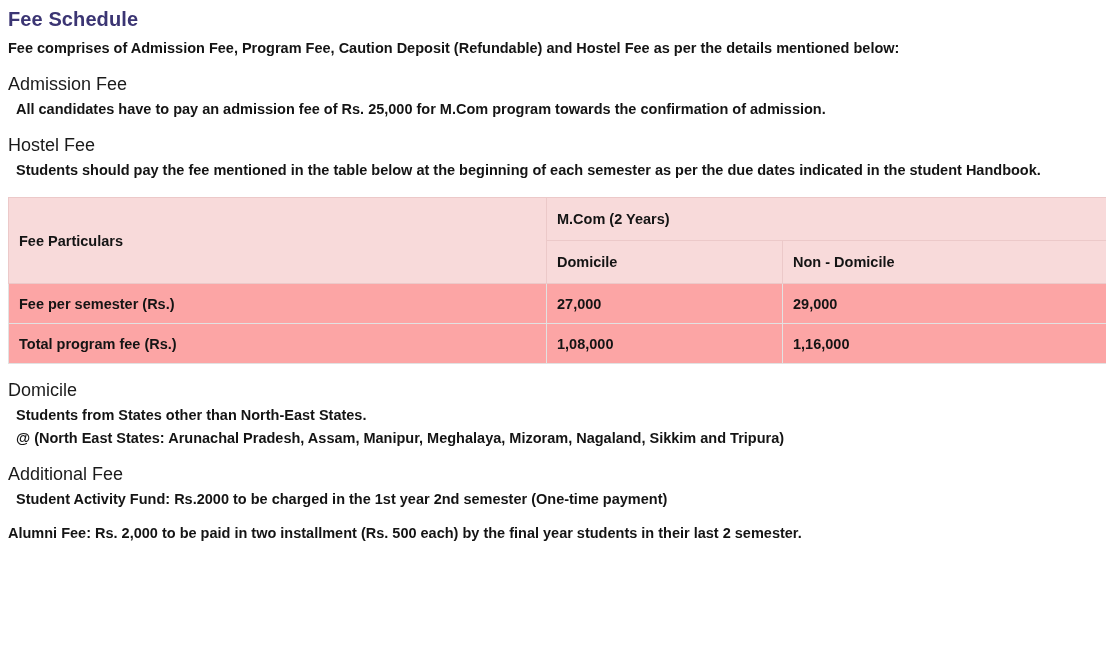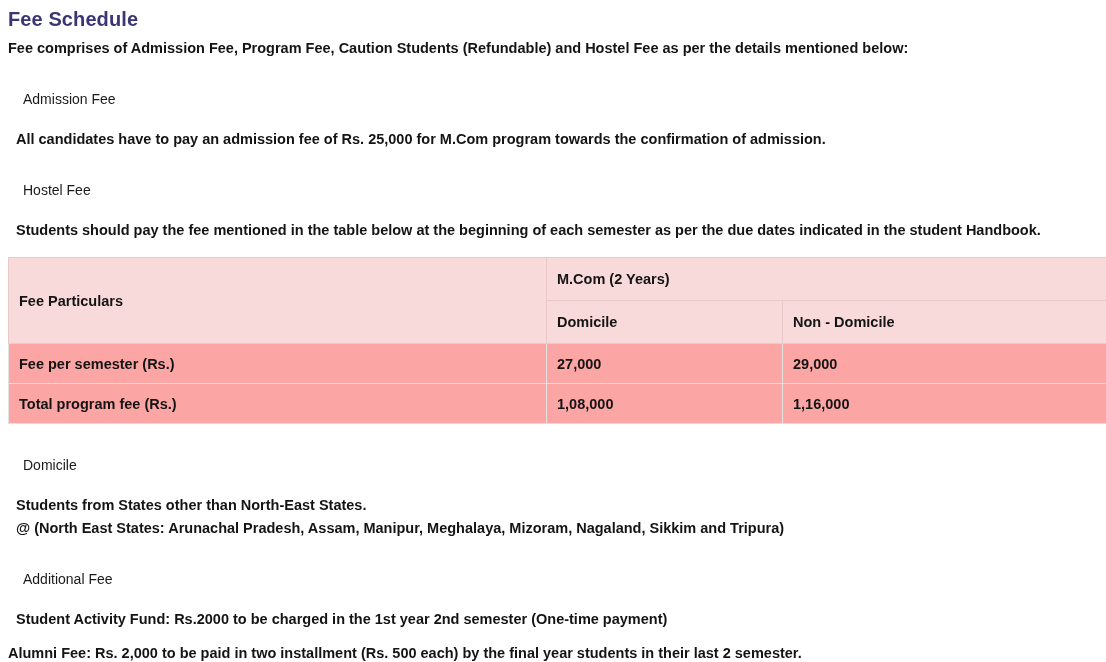--- a/index.html
+++ b/index.html
@@ -29,23 +29,23 @@
     margin: 0;
     padding: 6px 0 0 8px;
     font-size: 20px;
     line-height: 26px;
     font-weight: bold;
     color: #3b3573;
     letter-spacing: 0.1px;
   }
 
   h2.section-title {
-    margin: 15px;
+    margin: 0;
     padding: 14px 0 0 8px;
-    font-size: 14px;
+    font-size: 18px;
     line-height: 24px;
     font-weight: normal;
     color: #1a1a1a;
   }
 
   p.body-text {
     margin: 0;
     padding: 6px 0 0 8px;
     font-size: 14.5px;
     line-height: 20px;
@@ -104,21 +104,21 @@
     height: 39px;
   }
 </style>
 </head>
 <body>
 
 <div class="page">
 
   <h1 class="doc-title">Fee Schedule</h1>
 
-  <p class="body-text">Fee comprises of Admission Fee, Program Fee, Caution Students (Refundable) and Hostel Fee as per the details mentioned below:</p>
+  <p class="body-text">Fee comprises of Admission Fee, Program Fee, Caution Deposit (Refundable) and Hostel Fee as per the details mentioned below:</p>
 
   <h2 class="section-title">Admission Fee</h2>
 
   <p class="body-text tight">All candidates have to pay an admission fee of Rs. 25,000 for M.Com program towards the confirmation of admission.</p>
 
   <h2 class="section-title">Hostel Fee</h2>
 
   <p class="body-text tight">Students should pay the fee mentioned in the table below at the beginning of each semester as per the due dates indicated in the student Handbook.</p>
 
   <div class="table-wrap">

